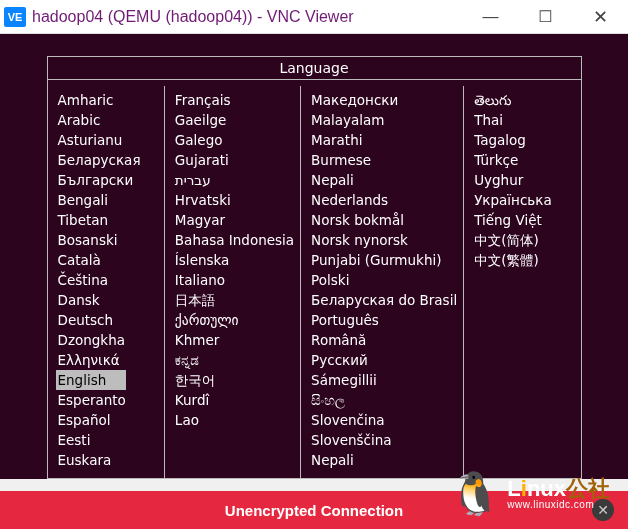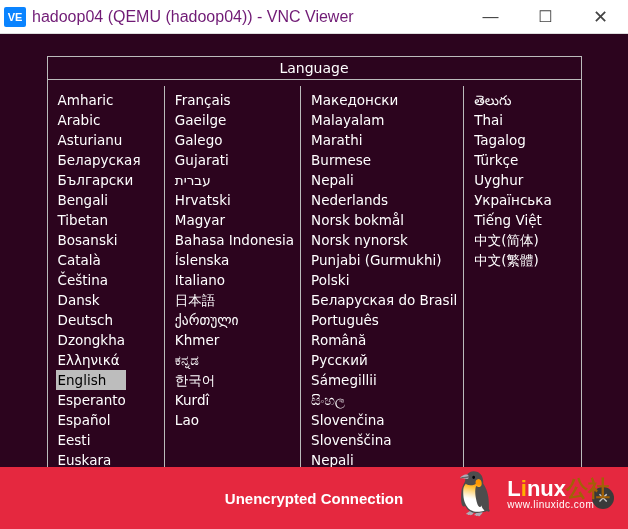--- a/index.html
+++ b/index.html
@@ -64,21 +64,21 @@
     padding-left:2px; padding-right:6px;
     white-space:nowrap;
     cursor:default;
   }
   .lang-item.selected {
     background:#bdbdbd; color:#000;
     display:inline-block; padding-right:20px;
   }
   .footer {
     position:absolute; left:0; right:0; bottom:0;
-    height:62px; background:#e5283f;
+    height:38px; background:#e5283f;
     display:flex; align-items:center; justify-content:center;
   }
   .footer-text {
     color:#fff; font-weight:bold; font-size:15px;
   }
   .footer-close {
     position:absolute; right:14px; top:50%; transform:translateY(-50%);
     width:22px; height:22px; border-radius:50%;
     background:#3a3a3a; color:#ccc;
     display:flex; align-items:center; justify-content:center;

